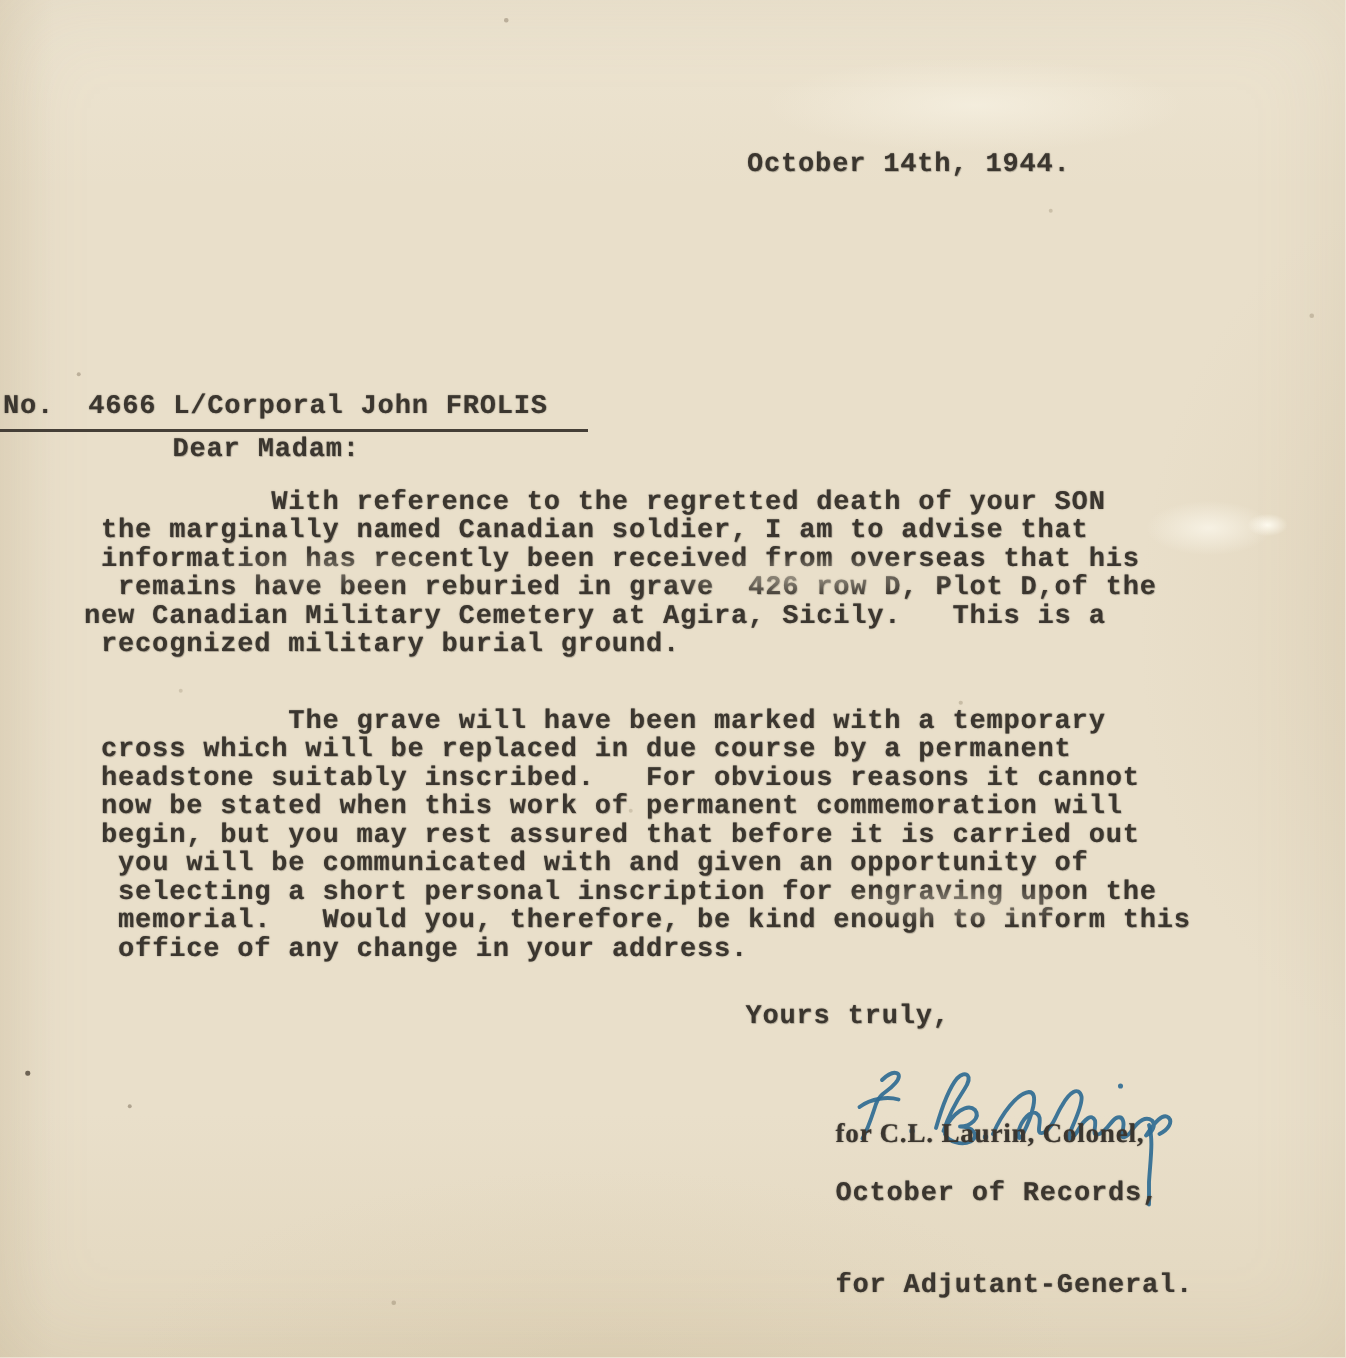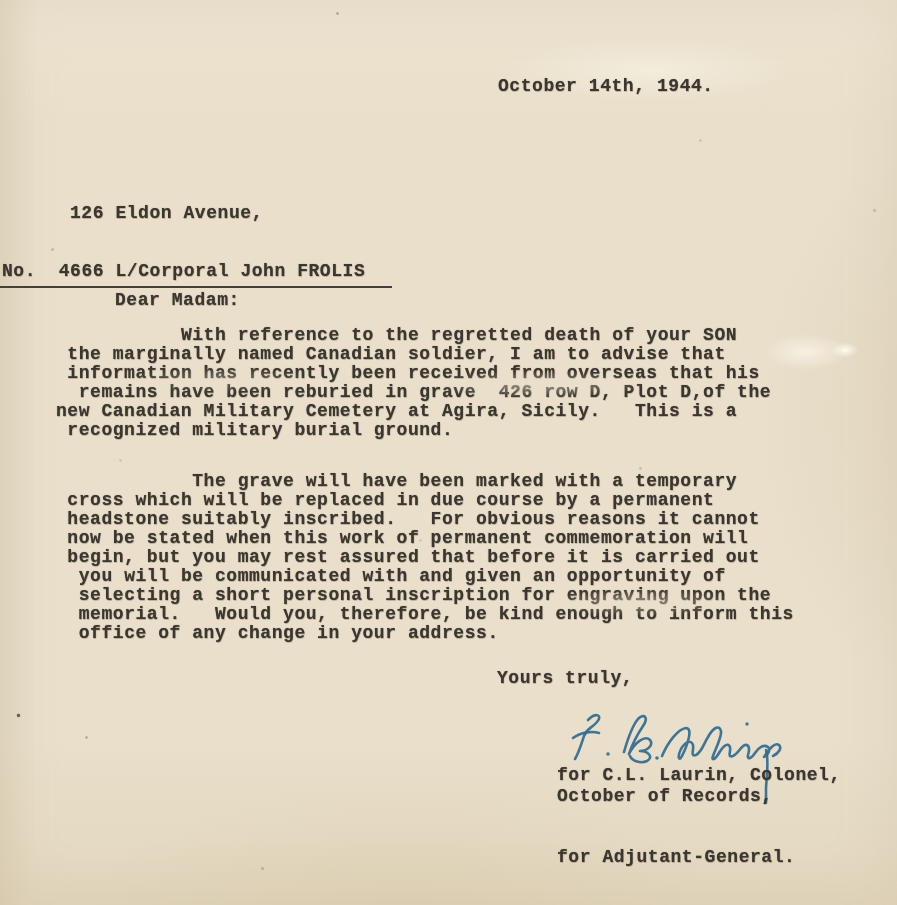--- a/index.html
+++ b/index.html
@@ -19,34 +19,34 @@
       linear-gradient(90deg, rgba(210,196,168,.30), rgba(210,196,168,0) 4%),
       linear-gradient(180deg, rgba(243,237,222,.35), rgba(243,237,222,0) 14%, rgba(216,202,172,0) 82%, rgba(216,202,172,.40) 100%);
     box-shadow:inset 0 0 60px rgba(180,162,128,.18);
   }
   .type{
     position:absolute;
     font-size:18px;font-weight:bold;line-height:19px;letter-spacing:.55px;
     color:#3b362f;white-space:pre-wrap;
     text-shadow:0 0 1px rgba(59,54,47,.55), .5px .5px 0 rgba(59,54,47,.22);
   }
-  .date{left:498px;top:77px;}
+  .date{left:498px;top:101px;}
   .addr1{left:70px;top:177px;}
   .addr2{left:70px;top:204px;}
   .addr3{left:70px;top:223px;}
   .ref{
     left:0;top:262px;width:384px;
     padding:0 6px 5px 2px;
     border-bottom:2.5px solid #453f37;
   }
   .salutation{left:67px;top:291px;margin-left:48px;}
   .para1{left:56px;top:326px;}
   .para2{left:56px;top:472px;}
   .closing{left:497px;top:669px;}
-  .signoff1{left:557px;top:766px;}
+  .signoff1{left:557px;top:746px;font-family:Liberation Serif, serif;}
   .signoff2{left:557px;top:787px;}
   .signoff3{left:557px;top:848px;}
   .signature{
     position:absolute;left:542px;top:700px;width:250px;height:110px;
   }
   .signature path{
     fill:none;stroke:#2f6b93;stroke-width:2.6;
     stroke-linecap:round;stroke-linejoin:round;
     opacity:.92;
   }
@@ -73,21 +73,20 @@
       120px 460px 0 .8px rgba(150,135,110,.3);
   }
 </style>
 </head>
 <body>
 
 <div class="paper">
 
   <div class="type date">October 14th, 1944.</div>
 
-  <div class="type addr2">126 Eldon Avenue,</div>
 
   <div class="type ref">No.  4666 L/Corporal John FROLIS</div>
 
   <div class="type salutation">Dear Madam:</div>
 
   <div class="type para1">           With reference to the regretted death of your SON
  the marginally named Canadian soldier, I am to advise that
  information has recently been received from overseas that his
   remains have been reburied in grave  426 row D, Plot D,of the
 new Canadian Military Cemetery at Agira, Sicily.   This is a

